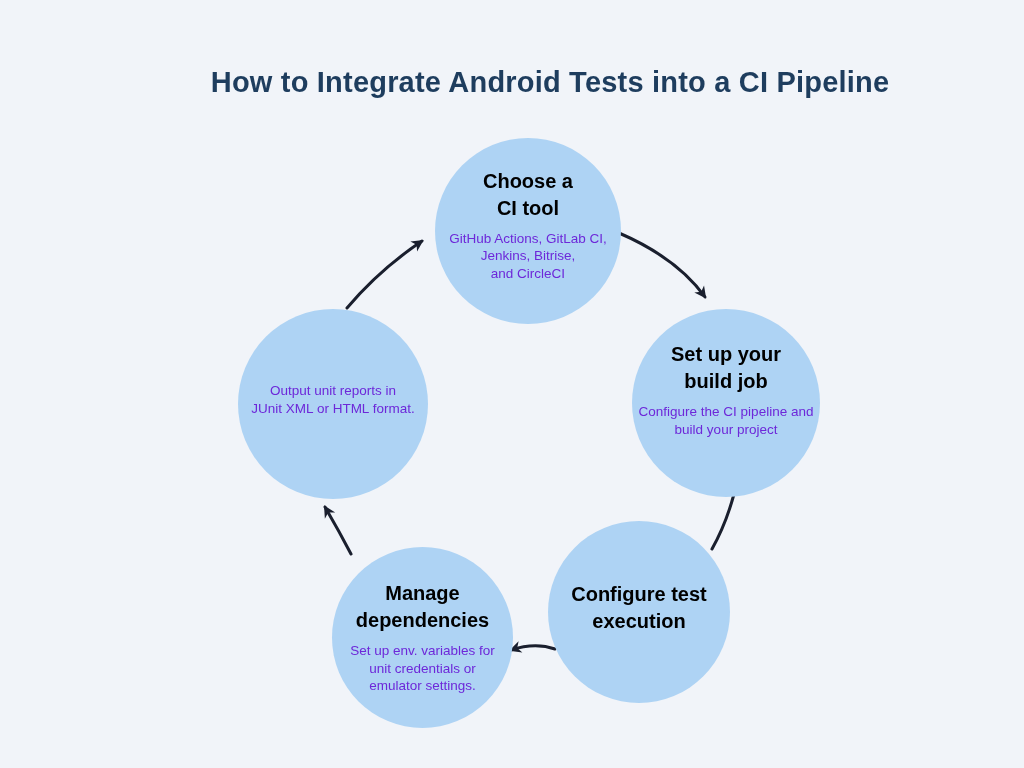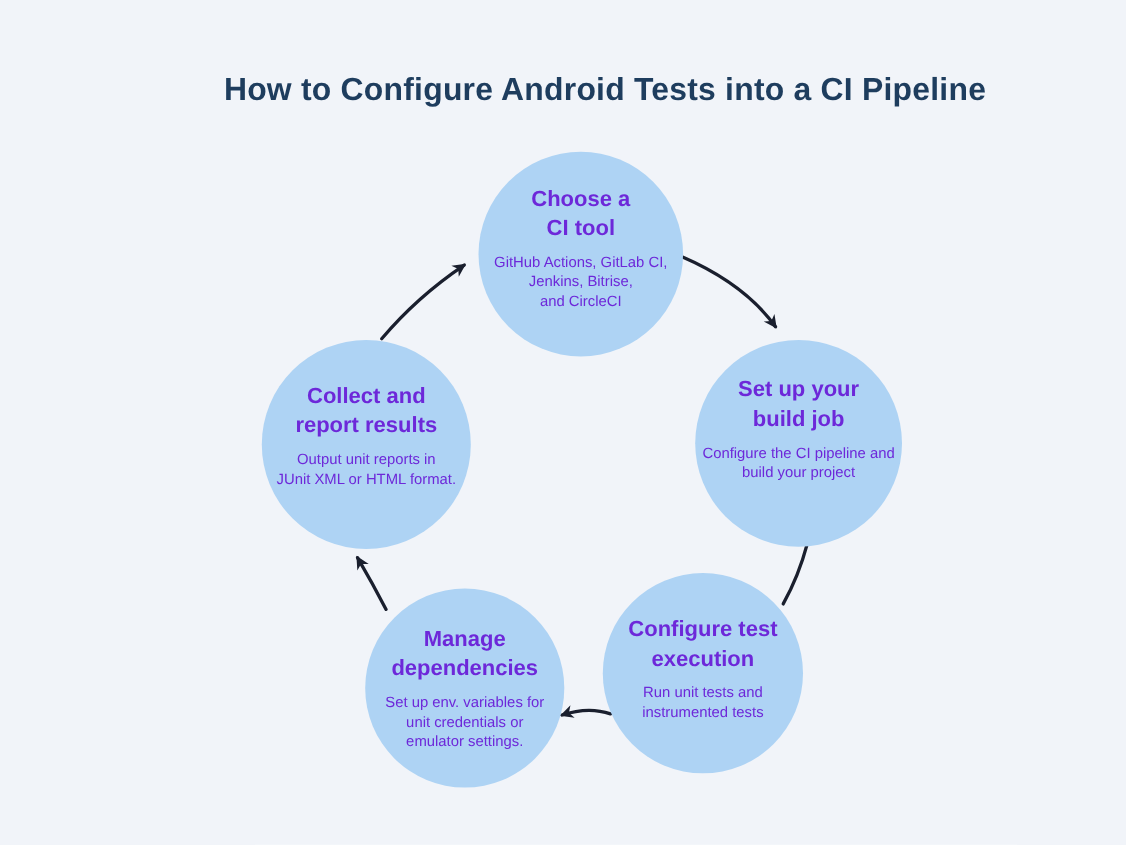--- a/index.html
+++ b/index.html
@@ -31,35 +31,35 @@
     align-items: center;
     justify-content: center;
   }
   .content {
     text-align: center;
   }
   .heading {
     font-weight: 700;
     font-size: 20px;
     line-height: 1.35;
-    color: #6d28d9;
+    color: #000000;
     white-space: pre;
   }
   .body-text {
     margin-top: 8px;
     font-size: 13.5px;
     line-height: 1.3;
     color: #6d28d9;
     white-space: pre;
   }
   
   .c1 { left: 435px; top: 138px; width: 186px; height: 186px; }
   .c2 { left: 632px; top: 309px; width: 188px; height: 188px; align-items: center; }
   .c3 { left: 548px; top: 521px; width: 182px; height: 182px; }
-  .c4 { left: 332px; top: 535px; width: 181px; height: 181px; }
+  .c4 { left: 332px; top: 547px; width: 181px; height: 181px; }
   .c5 { left: 238px; top: 309px; width: 190px; height: 190px; }
   .c1 .content { transform: translateY(-6px); }
   .c2 .content { transform: translateY(-13px); }
   .c3 .content { transform: translateY(-4px); text-align: center; }
   .c5 .content { transform: translateY(-8px); }
   #arrows {
     position: absolute;
     left: 0; top: 0;
     pointer-events: none;
   }
@@ -68,21 +68,21 @@
     stroke: #1a1f2e;
     stroke-width: 3;
     stroke-linecap: round;
   }
 </style>
 </head>
 <body>
 
 <div id="canvas">
 
-  <h1 id="title">How to Configure Android Tests into a CI Pipeline</h1>
+  <h1 id="title">How to Integrate Android Tests into a CI Pipeline</h1>
 
   <svg id="arrows" width="1024" height="768" viewBox="0 0 1024 768">
     <defs>
       <marker id="ah" markerUnits="userSpaceOnUse" markerWidth="18" markerHeight="16" refX="11" refY="7" orient="auto">
         <path d="M1,1 L13,7 L1,13 L4.5,7 Z" fill="#1a1f2e"></path>
       </marker>
     </defs>
     <path class="arrow" d="M 619 233 Q 677 258 705 297" marker-end="url(#ah)"></path>
     <path class="arrow" d="M 734 494 Q 726 524 712 549"></path>
     <path class="arrow" d="M 555 649 Q 535 642 511 650" marker-end="url(#ah)"></path>
@@ -106,37 +106,33 @@
 build job</div>
       <div class="body-text">Configure the CI pipeline and
 build your project</div>
     </div>
   </div>
 
   <div class="circle c3">
     <div class="content">
       <div class="heading">Configure test
 execution</div>
-      <div class="body-text">Run unit tests and
-instrumented tests</div>
     </div>
   </div>
 
   <div class="circle c4">
     <div class="content">
       <div class="heading">Manage
 dependencies</div>
       <div class="body-text">Set up env. variables for
 unit credentials or
 emulator settings.</div>
     </div>
   </div>
 
   <div class="circle c5">
     <div class="content">
-      <div class="heading">Collect and
-report results</div>
       <div class="body-text">Output unit reports in
 JUnit XML or HTML format.</div>
     </div>
   </div>
 
 </div>
 
 </body></html>

